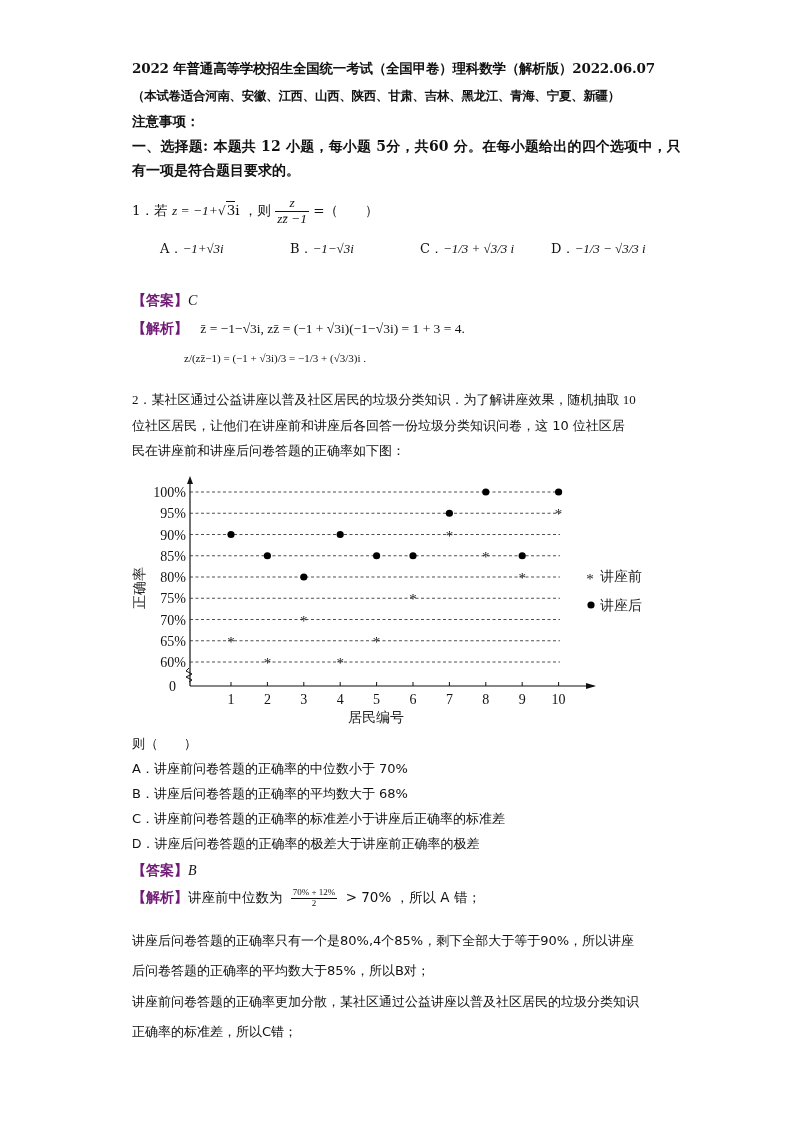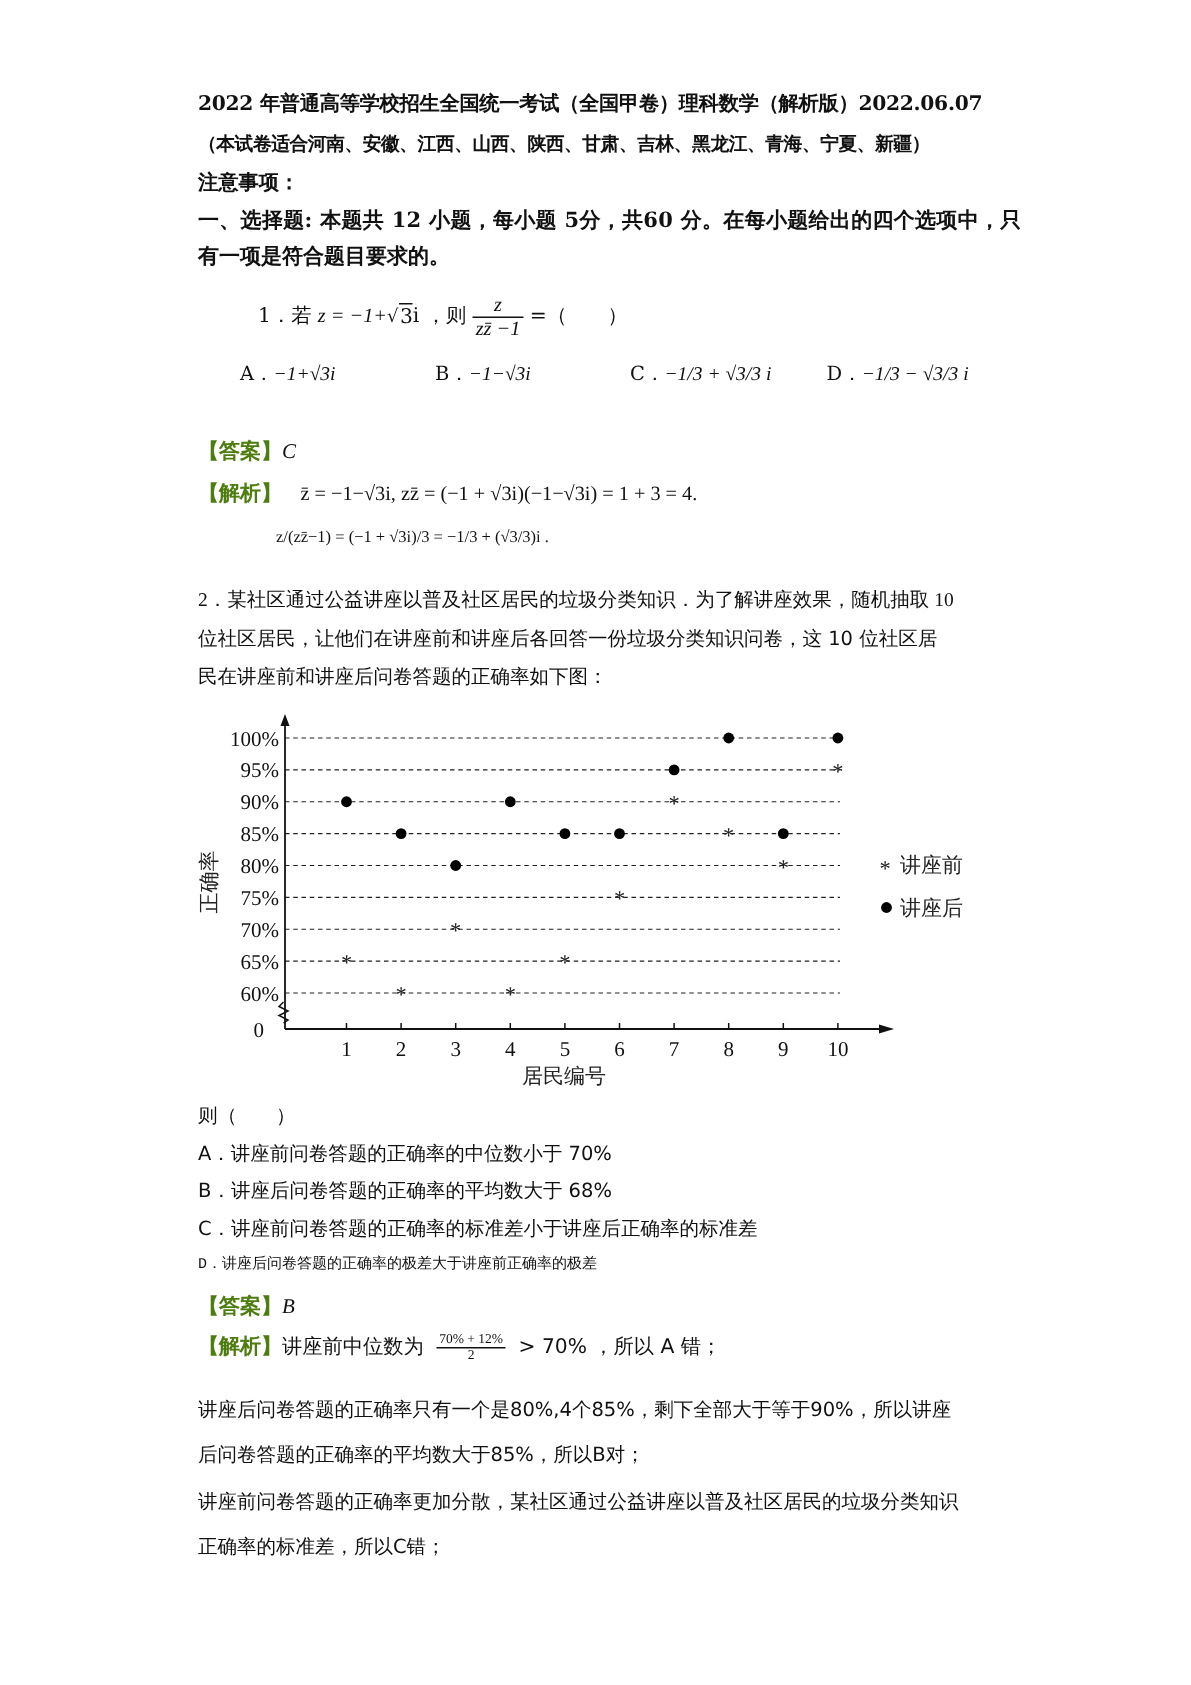--- a/index.html
+++ b/index.html
@@ -11,38 +11,38 @@
   .t-sub { top: 88px; font-size: 12.5px; font-weight: bold; letter-spacing: -0.3px; }
   .t-notice { top: 113px; font-size: 13.5px; font-weight: bold; }
   .t-sec1 { top: 138px; font-size: 14px; font-weight: bold; letter-spacing: 0.2px; }
   .t-sec2 { top: 162px; font-size: 14px; font-weight: bold; }
   .q { font-size: 13.5px; }
   .math { font-family: "Liberation Serif", "DejaVu Serif", serif; font-style: italic; }
   .frac { display: inline-block; vertical-align: middle; text-align: center; line-height: 1.1; }
   .frac .num { display: block; border-bottom: 1px solid #111; padding: 0 2px; }
   .frac .den { display: block; padding: 0 2px; }
   .sqrt { border-top: 1px solid #111; padding-left: 1px; }
-  .tag { color: #4d7c0f; font-weight: bold; font-size: 14px; }
+  .tag { color: #701a75; font-weight: bold; font-size: 14px; }
   .opt { position: absolute; top: 240px; font-size: 13px; }
   .body-text { font-size: 13.5px; line-height: 25px; }
   .small-math { font-size: 10px; font-family: "Liberation Serif", serif; }
   svg text { font-family: "Liberation Serif", "DejaVu Serif", serif; }
 </style>
 </head>
 <body>
 
 <div class="page">
 
   <div class="line t-title">2022 年普通高等学校招生全国统一考试（全国甲卷）理科数学（解析版）2022.06.07</div>
   <div class="line t-sub">（本试卷适合河南、安徽、江西、山西、陕西、甘肃、吉林、黑龙江、青海、宁夏、新疆）</div>
   <div class="line t-notice">注意事项：</div>
   <div class="line t-sec1">一、选择题: 本题共 12 小题，每小题 5分，共60 分。在每小题给出的四个选项中，只</div>
   <div class="line t-sec2">有一项是符合题目要求的。</div>
 
-  <div class="line q" style="top:196px;margin-left:40px;">
+  <div class="line q" style="top:196px;">
     <span>1．若</span>
     <span class="math">z = −1+</span><span style="font-size:12px;">√</span><span class="sqrt">3</span><span>i</span>
     <span>，则</span>
     <span class="frac math">
       <span class="num">z</span>
       <span class="den">zz̄ −1</span>
     </span>
     <span>=（　　）</span>
   </div>
 
@@ -142,21 +142,21 @@
         <text x="468" y="111" font-size="14" fill="#222" font-family="DejaVu Sans, sans-serif">讲座前</text>
         <circle cx="459" cy="135" r="3.6" fill="#000"></circle>
         <text x="468" y="140" font-size="14" fill="#222" font-family="DejaVu Sans, sans-serif">讲座后</text>
       </g>
   </svg>
 
   <div class="line" style="top:735px; font-family:'DejaVu Sans',sans-serif; font-size:13px;">则（　　）</div>
   <div class="line" style="top:760px; font-family:'DejaVu Sans',sans-serif; font-size:13px;">A．讲座前问卷答题的正确率的中位数小于 70%</div>
   <div class="line" style="top:785px; font-family:'DejaVu Sans',sans-serif; font-size:13px;">B．讲座后问卷答题的正确率的平均数大于 68%</div>
   <div class="line" style="top:810px; font-family:'DejaVu Sans',sans-serif; font-size:13px;">C．讲座前问卷答题的正确率的标准差小于讲座后正确率的标准差</div>
-  <div class="line" style="top:835px; font-family:Liberation Mono, monospace; font-size:10px;">D．讲座后问卷答题的正确率的极差大于讲座前正确率的极差</div>
+  <div class="line" style="top:835px; font-family:Liberation Sans, sans-serif; font-size:13px;">D．讲座后问卷答题的正确率的极差大于讲座前正确率的极差</div>
 
   <div class="line" style="top:860px;">
     <span class="tag">【答案】</span><span class="math" style="font-size:14px;">B</span>
   </div>
 
   <div class="line" style="top:888px; font-size:13.5px; font-family:'DejaVu Sans',sans-serif;">
     <span class="tag">【解析】</span><span>讲座前中位数为</span>
     <span class="frac" style="font-size:9px; margin:0 4px; font-family:'Liberation Serif',serif;">
       <span class="num">70% + 12%</span>
       <span class="den">2</span>

